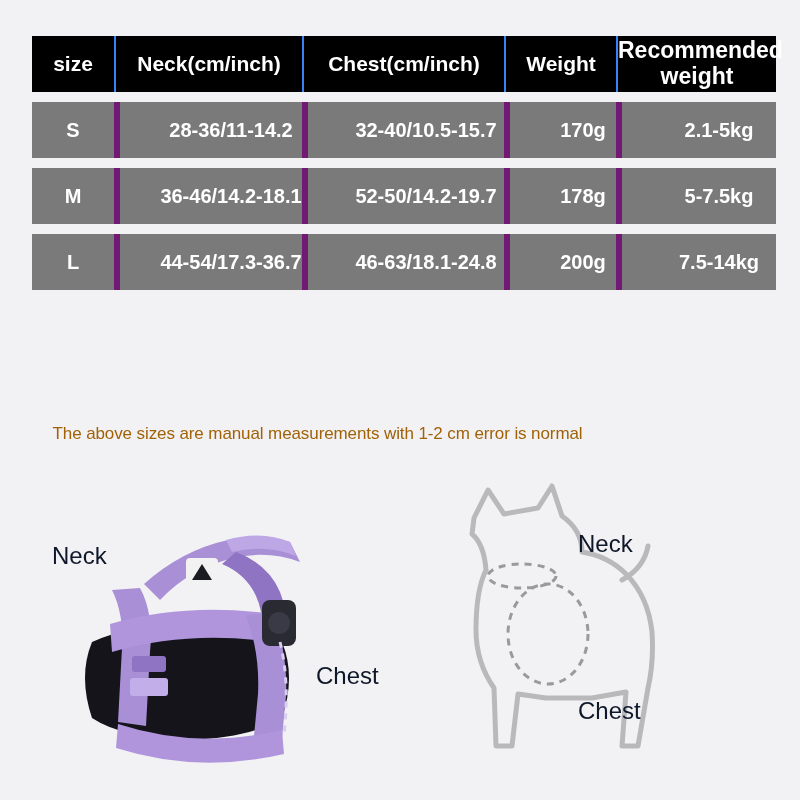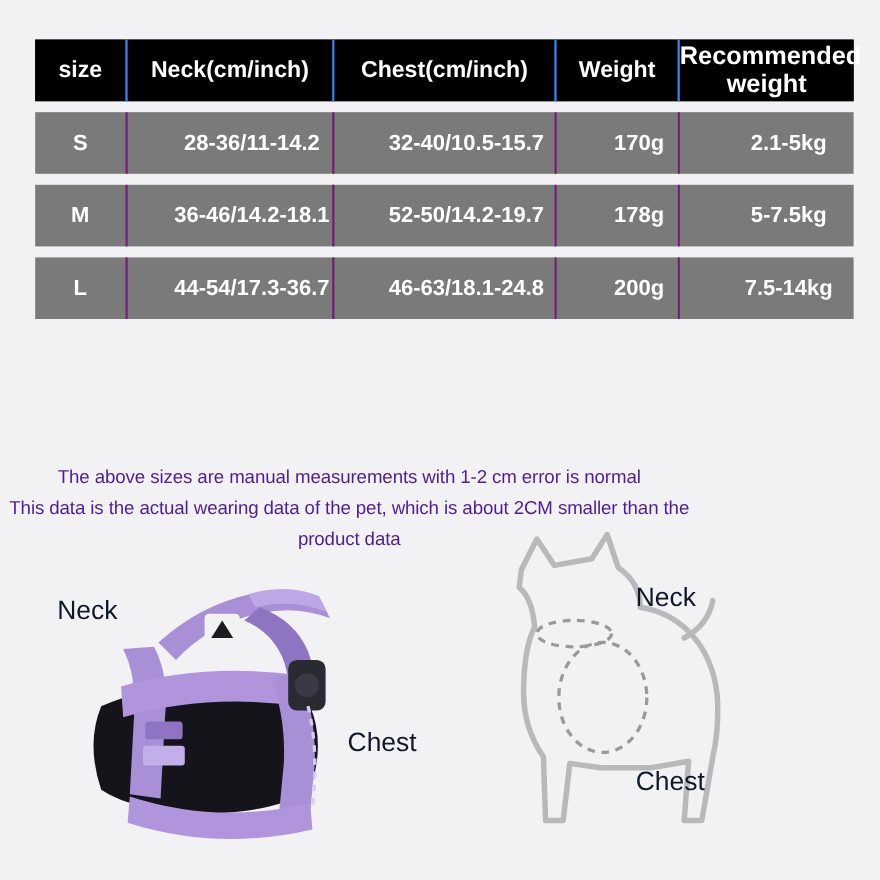--- a/index.html
+++ b/index.html
@@ -49,40 +49,40 @@
     display: block;
     font-size: 23px;
     line-height: 1.12;
   }
   tbody tr td {
     background: #7a7a7a;
     height: 56px;
     font-size: 20px;
   }
   tbody tr td.cell-div {
-    border-left: 2px solid #701a75;
+    border-left: 6px solid #701a75;
     padding-left: 40px;
   }
   thead th.cell-div {
     border-left: 2px solid #3b82f6;
   }
   .col-size   { width: 82px; }
   .col-neck   { width: 186px; }
   .col-chest  { width: 200px; }
   .col-weight { width: 110px; }
   .col-rec    { width: 158px; }
 
   
   .notes {
     position: absolute;
     left: 0;
     top: 420px;
     width: 635px;
     text-align: center;
-    color: #4c1d95;
+    color: #a16207;
   }
   .notes .note-line {
     font-size: 17px;
     line-height: 1.65;
     letter-spacing: -0.1px;
   }
 
   
   .illustration {
     position: absolute;
@@ -154,21 +154,20 @@
         <td class="col-chest cell-div">46-63/18.1-24.8</td>
         <td class="col-weight cell-div">200g</td>
         <td class="col-rec cell-div">7.5-14kg</td>
       </tr>
     </tbody>
   </table>
 </div>
 
 <div class="notes">
   <div class="note-line">The above sizes are manual measurements with 1-2 cm error is normal</div>
-  <div class="note-line">This data is the actual wearing data of the pet, which is about 2CM smaller than the product data</div>
 </div>
 
 <div class="illustration">
 
   <svg class="photo-svg" width="340" height="300" viewBox="0 0 340 300">
 
     <path d="M52 150 q-14 34 0 76 q30 20 96 22 q64 -2 94 -22 q14 -42 0 -76 q-42 -18 -96 -18 q-54 0 -94 18 Z" fill="#14141a"></path>
 
     <path d="M104 92 q38 -34 84 -44 q34 -7 62 2 l10 20 q-32 -12 -66 -4 q-44 10 -74 42 Z" fill="#a98fd6"></path>
     <path d="M186 48 q36 -10 64 2 l6 14 q-30 -12 -64 -4 Z" fill="#bda7e4"></path>

